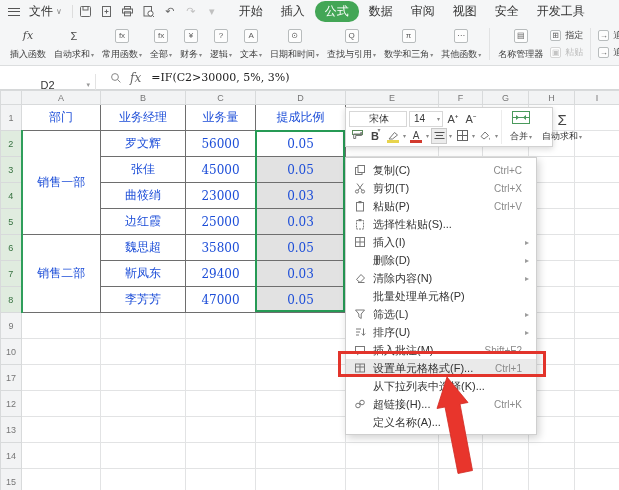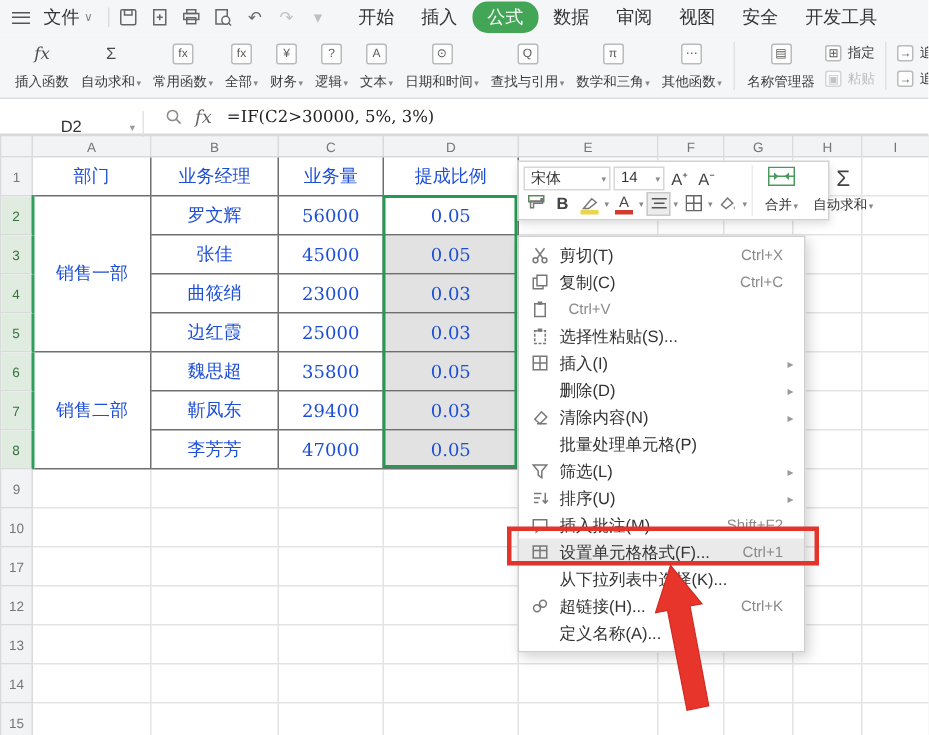--- a/index.html
+++ b/index.html
@@ -76,21 +76,21 @@
   .minibar{
     position:absolute; left:345px; top:107px; width:208px; height:40px;
     background:#fff; border:1px solid #d2d2d2; box-shadow:0 2px 6px rgba(0,0,0,.15);
     display:flex; z-index:4; padding:2px 3px;
   }
   .mb-left{ display:flex; flex-direction:column; justify-content:space-between;}
   .mb-row{ display:flex; align-items:center; gap:2px; height:17px;}
   .combo{ border:1px solid #d7d7d7; height:16px; display:flex; align-items:center; justify-content:space-between;
           font-size:10px; padding:0 2px 0 4px; background:#fff;}
   .combo .caret{ font-size:6px;}
-  .fontcombo{ width:58px;}
+  .fontcombo{ width:58px;flex-direction:column;}
   .sizecombo{ width:34px;}
   .mbtn{ min-width:16px; height:16px; display:flex; align-items:center; justify-content:center;
          font-size:11px; color:#444; position:relative; padding:0 1px;}
   .mbtn.pressed{ border:1px solid #c9c9c9; background:#ececec;}
   .mbtn .ubar{ position:absolute; left:2px; right:2px; bottom:1px; height:3px;}
   .ubar.yellow{ background:#e8d44d;}
   .ubar.red{ background:#d23a2e;}
   .mb-right{ display:flex; border-left:1px solid #ececec; margin-left:3px; padding-left:3px;}
   .bigbtn{ display:flex; flex-direction:column; align-items:center; justify-content:space-between; padding:1px 5px;}
   .bigbtn .blb{ font-size:9px; display:flex; align-items:center; gap:1px; white-space:nowrap;}
@@ -590,47 +590,48 @@
           <span class="caret">▾</span>
         </span>
     </span>
   </div>
 </div>
 
 <div class="cmenu">
   <div class="mi">
     <span class="mi-ic">
         <svg width="12" height="12" viewBox="0 0 12 12">
+          <rect x="1.5" y="3.5" width="6.5" height="7" fill="none" stroke="#787878"></rect>
+          <rect x="4" y="1.5" width="6.5" height="7" fill="#fff" stroke="#787878"></rect>
+        </svg>
+      </span>
+    <span class="mi-label">复制(C)</span>
+    <span class="mi-sc">Ctrl+C</span>
+      <span class="mi-sub"></span>
+  </div>
+  <div class="mi">
+    <span class="mi-ic">
+        <svg width="12" height="12" viewBox="0 0 12 12">
           <circle cx="3" cy="9.5" r="1.6" fill="none" stroke="#787878"></circle>
           <circle cx="9" cy="9.5" r="1.6" fill="none" stroke="#787878"></circle>
           <path d="M4 8.3 L9 1.5 M8 8.3 L3 1.5" stroke="#787878"></path>
         </svg>
       </span>
     <span class="mi-label">剪切(T)</span>
     <span class="mi-sc">Ctrl+X</span>
       <span class="mi-sub"></span>
   </div>
   <div class="mi">
     <span class="mi-ic">
         <svg width="12" height="12" viewBox="0 0 12 12">
-          <rect x="1.5" y="3.5" width="6.5" height="7" fill="none" stroke="#787878"></rect>
-          <rect x="4" y="1.5" width="6.5" height="7" fill="#fff" stroke="#787878"></rect>
-        </svg>
-      </span>
-    <span class="mi-label">复制(C)</span>
-    <span class="mi-sc">Ctrl+C</span>
-      <span class="mi-sub"></span>
-  </div>
-  <div class="mi">
-    <span class="mi-ic">
-        <svg width="12" height="12" viewBox="0 0 12 12">
           <rect x="2.5" y="2.5" width="7" height="8.5" fill="none" stroke="#787878"></rect>
           <rect x="4.5" y="1" width="3" height="2.2" fill="#787878"></rect>
         </svg>
       </span>
+    <span class="mi-label">粘贴(P)</span>
     <span class="mi-sc">Ctrl+V</span>
       <span class="mi-sub"></span>
   </div>
   <div class="mi">
     <span class="mi-ic">
         <svg width="12" height="12" viewBox="0 0 12 12">
           <rect x="2.5" y="2.5" width="7" height="8.5" fill="none" stroke="#787878" stroke-dasharray="2 1"></rect>
           <rect x="4.5" y="1" width="3" height="2.2" fill="#787878"></rect>
         </svg>
       </span>

